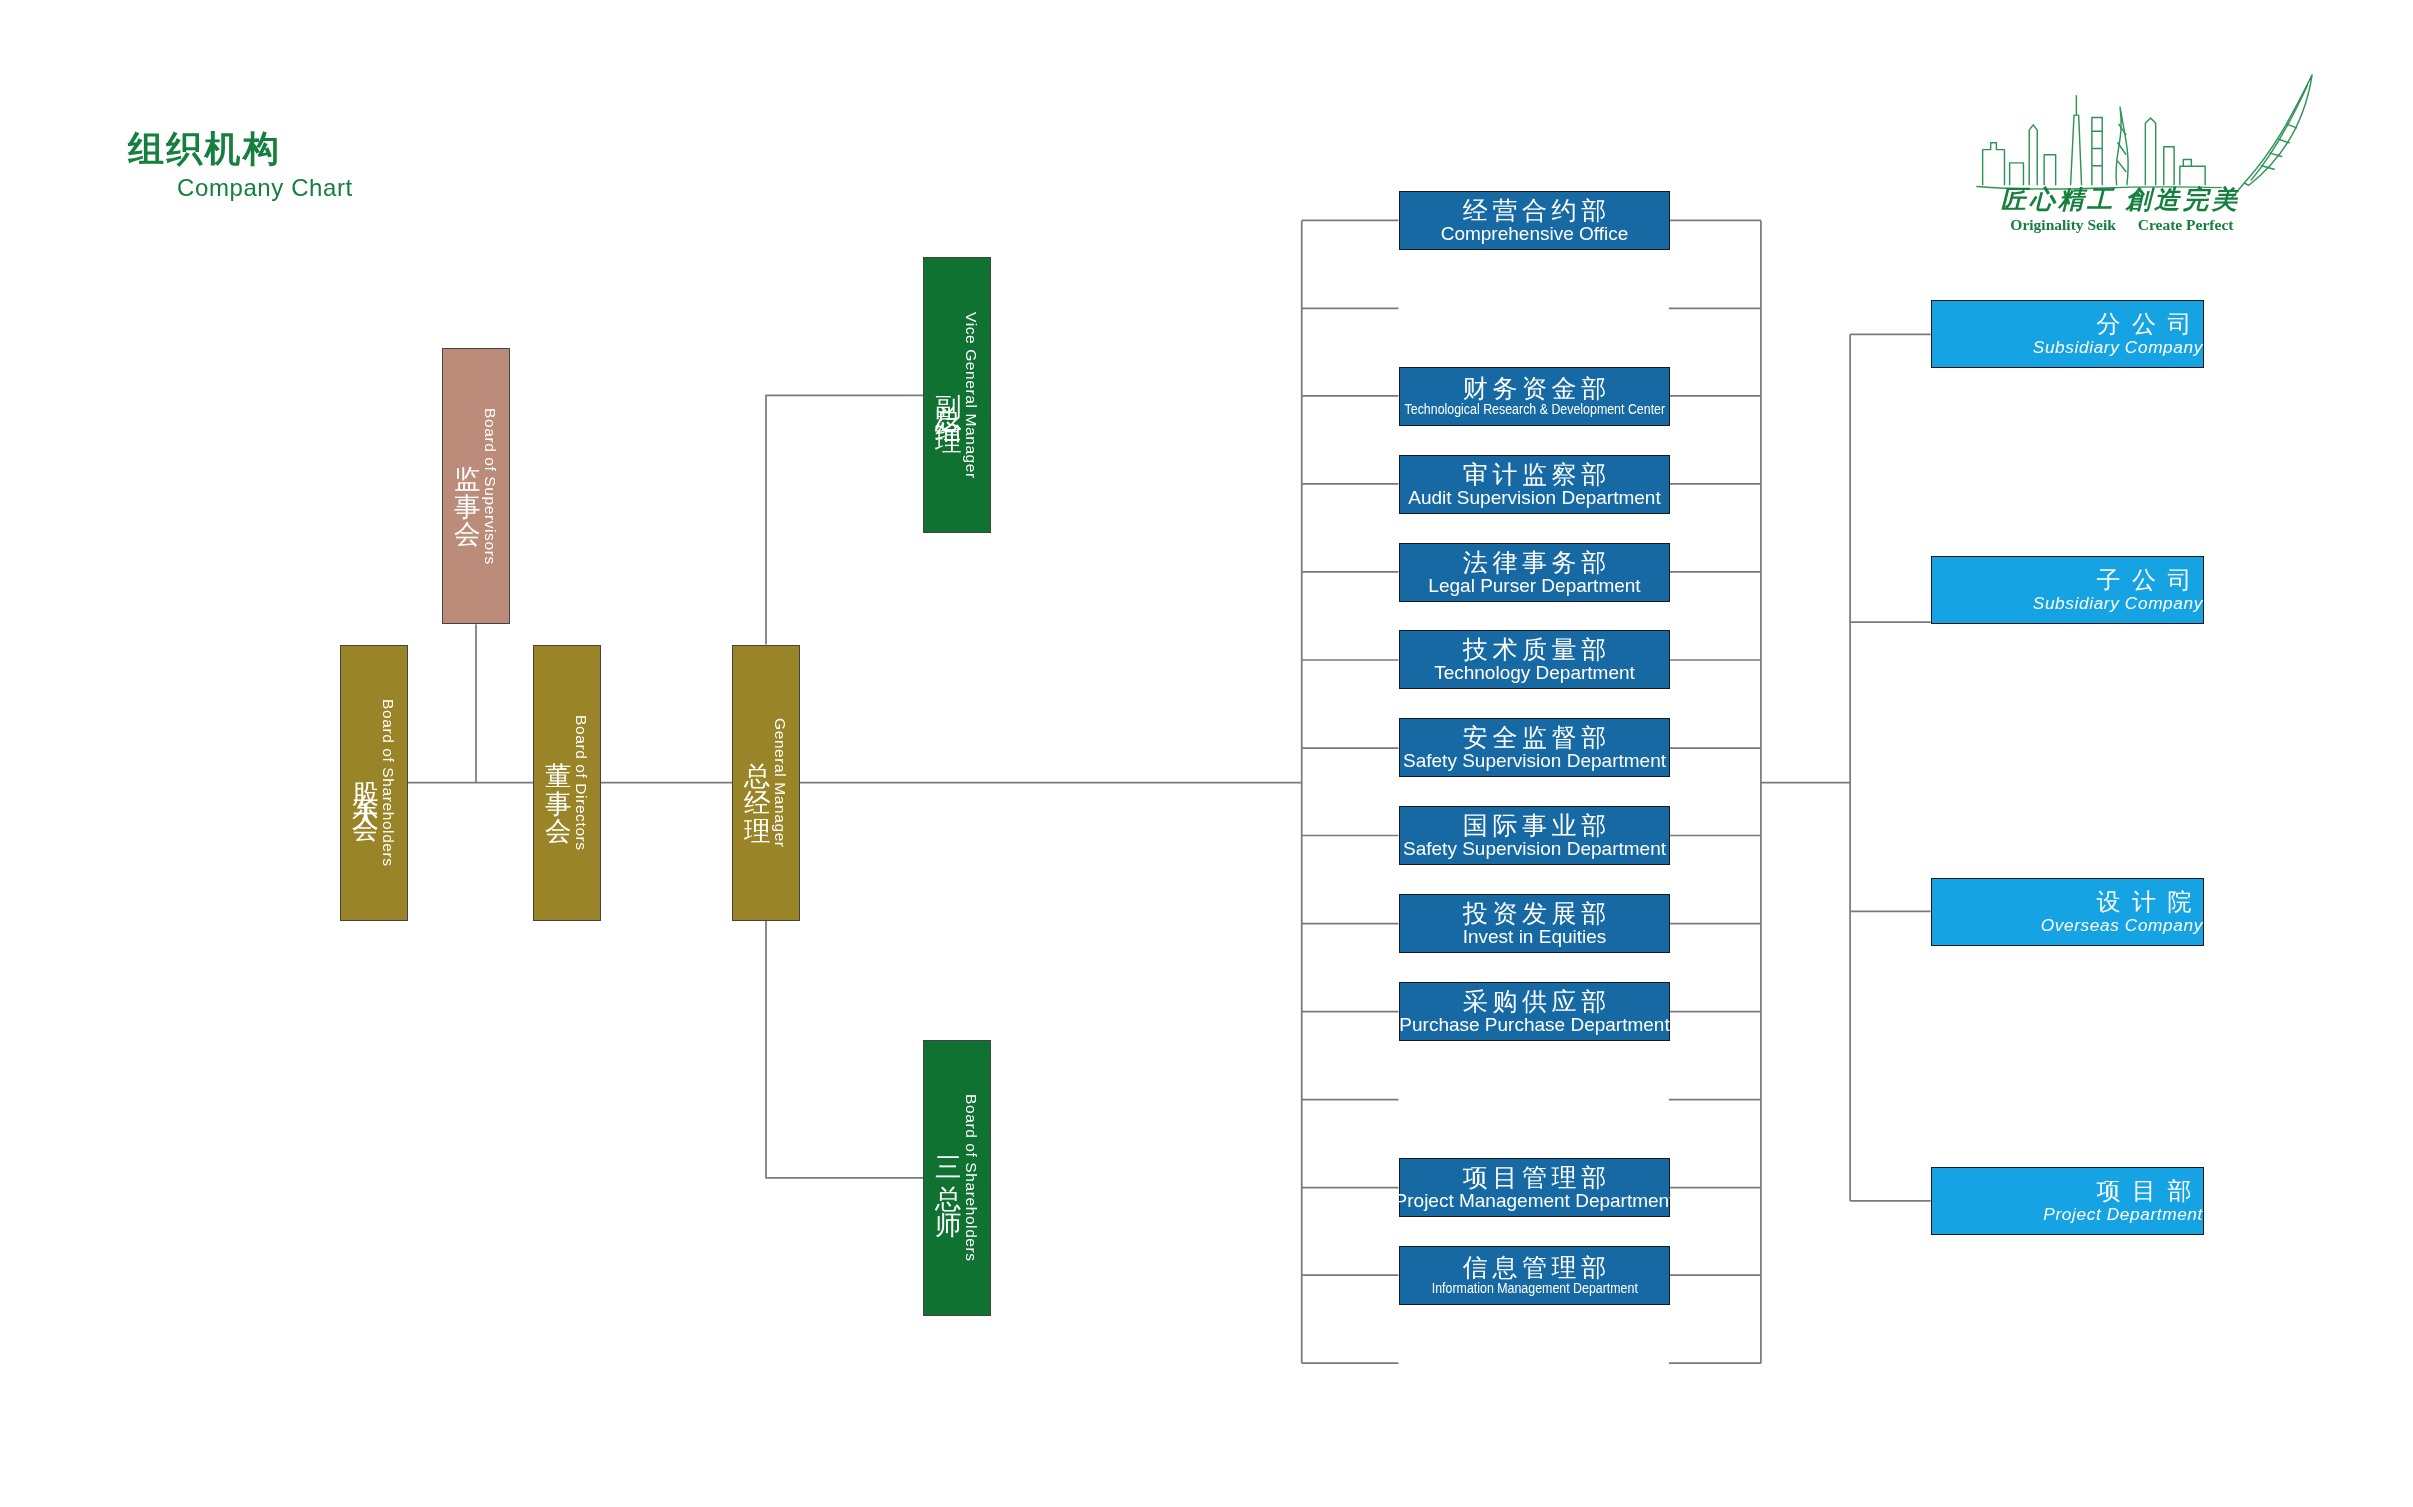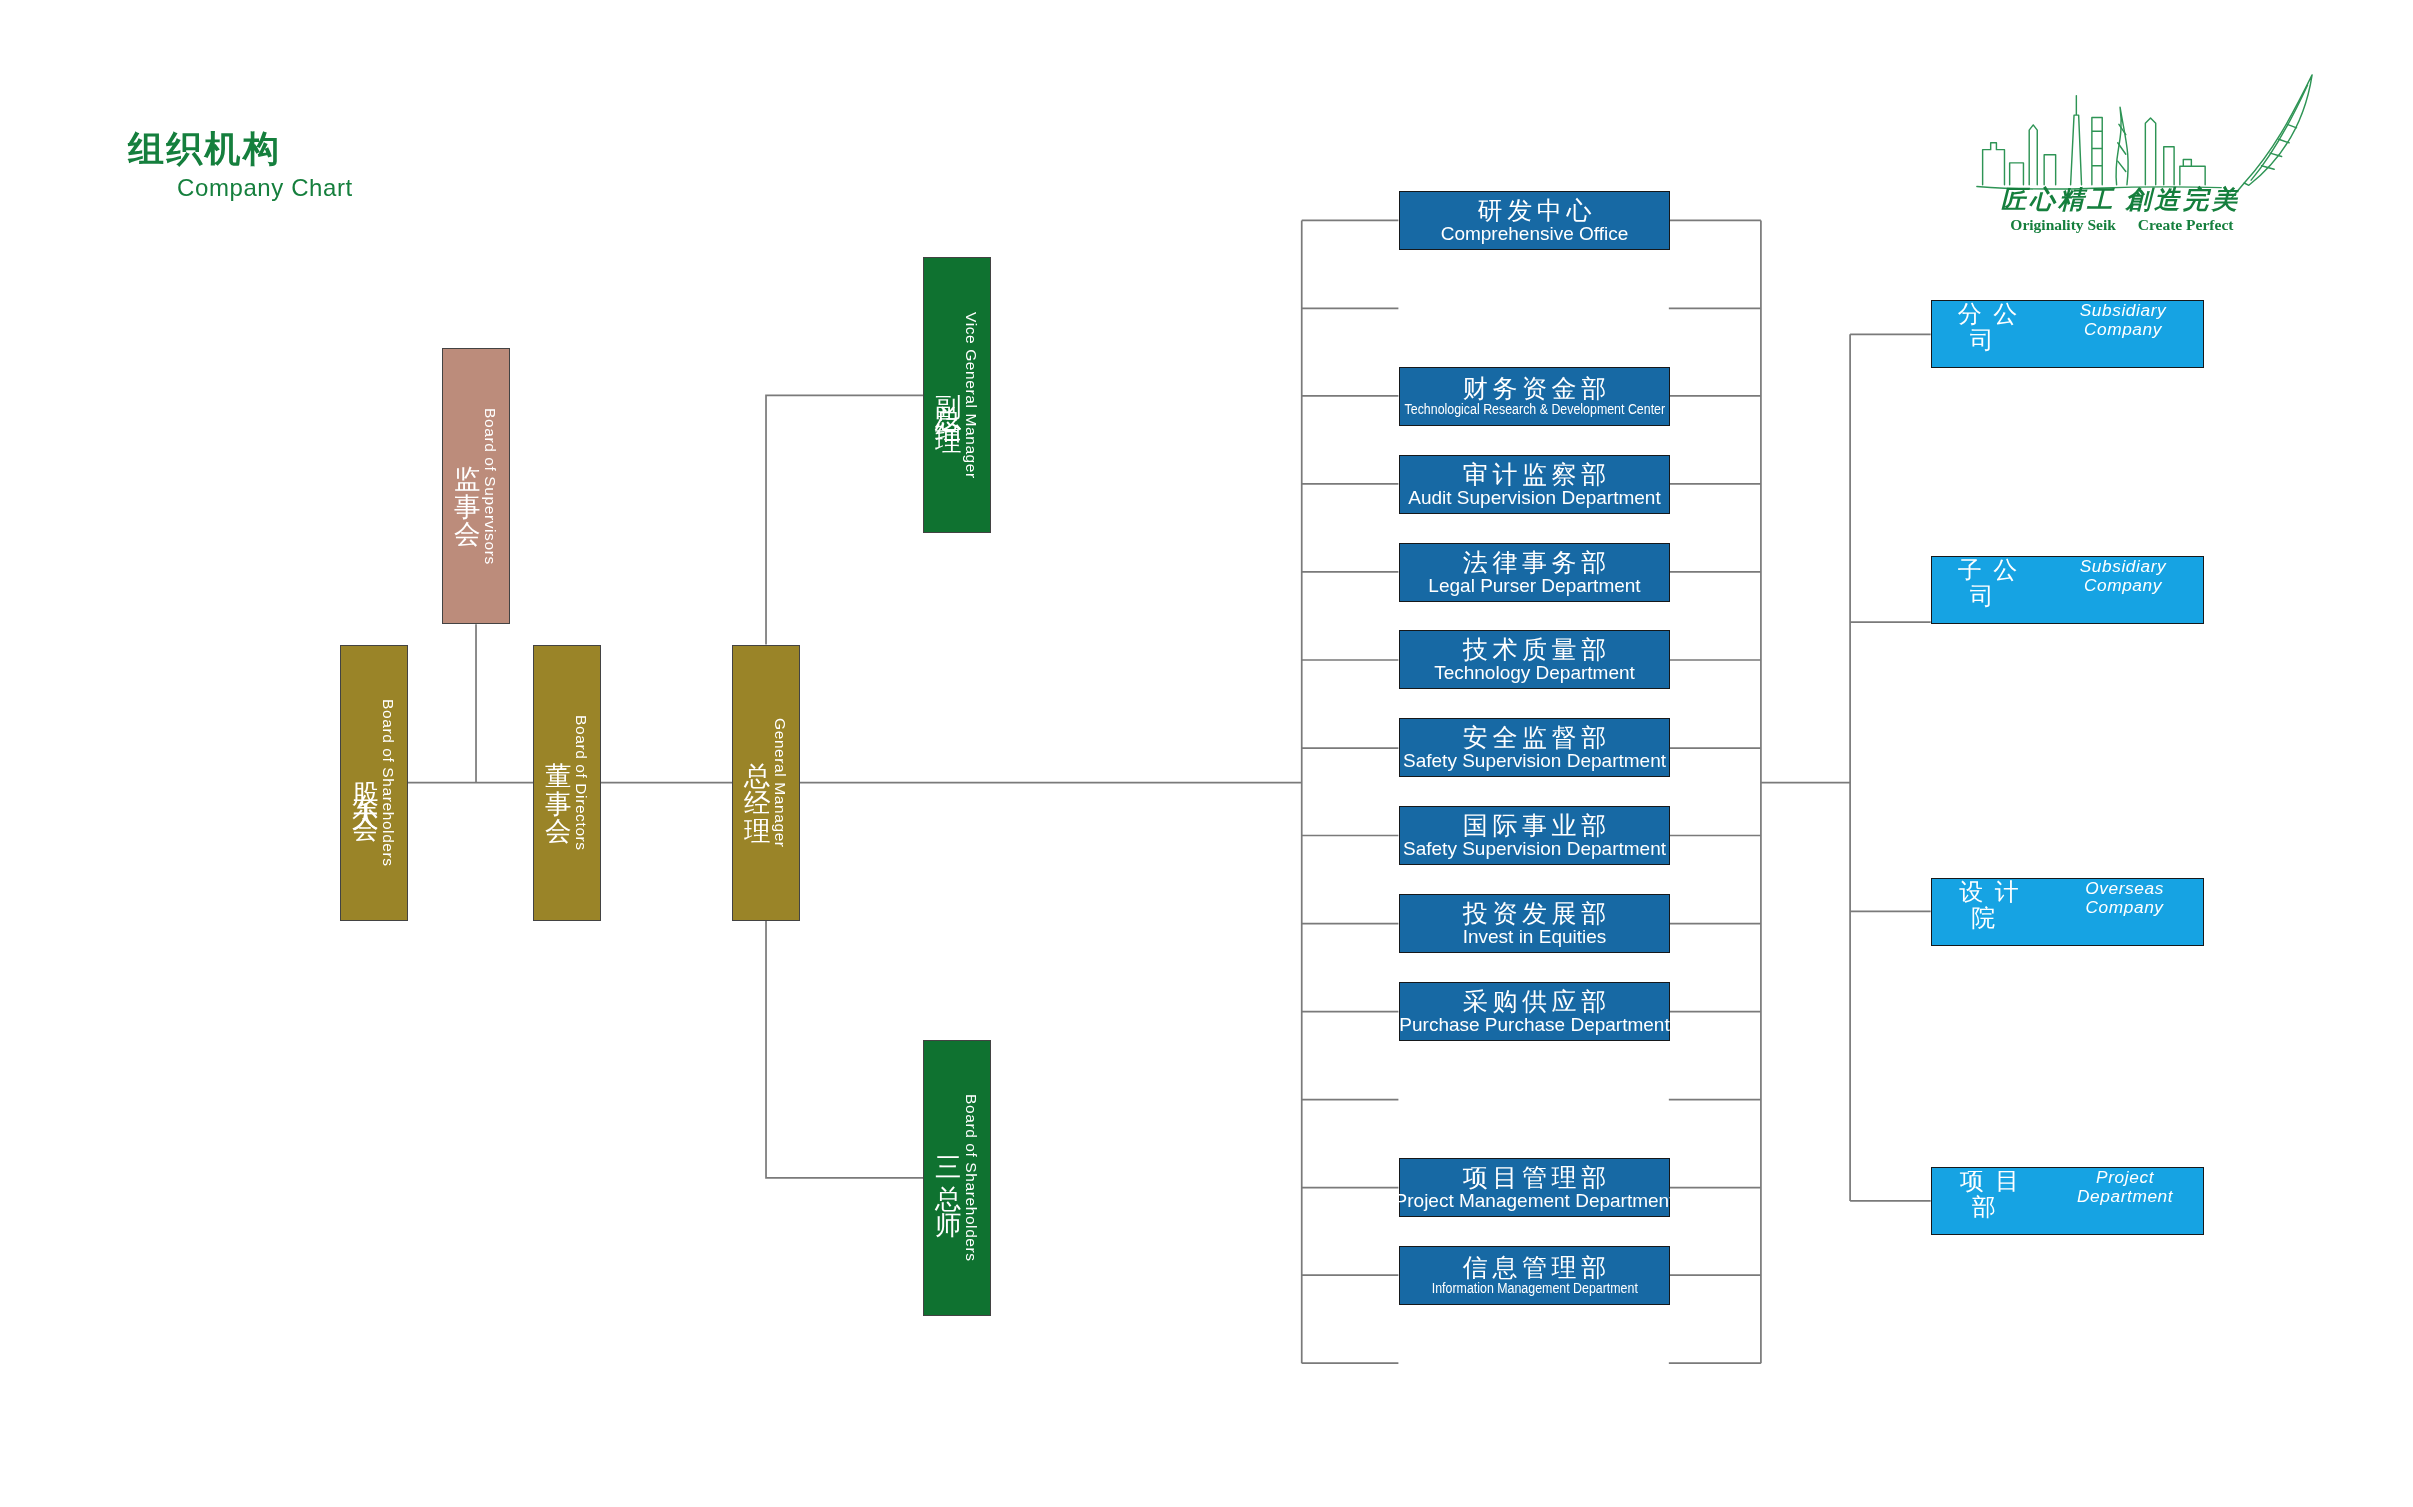--- a/index.html
+++ b/index.html
@@ -35,21 +35,21 @@
   .dept{position:absolute;left:1399px;width:271px;height:59px;z-index:2;
     background:#1769a4;border:1.7px solid #16181a;box-sizing:border-box;color:#ffffff;
     display:flex;flex-direction:column;align-items:center;justify-content:center;
     text-align:center;line-height:1.05;}
   .dept .zh{font-size:25px;letter-spacing:4.6px;text-indent:4.6px;}
   .dept .en{font-size:19px;white-space:nowrap;}
   .dept .en.condensed{transform:scaleX(0.8);transform-origin:50% 50%;font-size:15.5px;}
   
   .branch{position:absolute;left:1931px;width:273px;height:68px;z-index:2;
     background:#16a3e3;border:1.7px solid #16181a;box-sizing:border-box;color:#ffffff;
-    display:flex;flex-direction:row;align-items:flex-start;justify-content:center;
+    display:flex;flex-direction:column;align-items:flex-end;justify-content:center;
     text-align:center;line-height:1.1;}
   .branch .zh{font-size:24px;letter-spacing:11.5px;text-indent:11.5px;}
   .branch .en{font-size:17.3px;letter-spacing:0.6px;font-style:italic;}
   
   #logo{position:absolute;left:1974px;top:62px;z-index:3;}
   #logo .stroke{stroke:#2e9455;fill:none;stroke-width:2.5;stroke-linecap:round;stroke-linejoin:round;}
   #logo text{fill:#157f3d;font-family:"Liberation Serif", serif;}
 </style>
 </head>
 <body>
@@ -118,21 +118,21 @@
   <div id="node-vgm" class="vnode green">
     <span class="zh chars4">副总经理</span>
     <span class="en">Vice General Manager</span>
   </div>
   <div id="node-chiefs" class="vnode green">
     <span class="zh chars3">三总师</span>
     <span class="en">Board of Shareholders</span>
   </div>
 
   <div class="dept" style="top:191px">
-    <div class="zh">研发中心</div>
+    <div class="zh">经营合约部</div>
     <div class="en">Comprehensive Office</div>
   </div>
   <div class="dept" style="top:367px">
     <div class="zh">财务资金部</div>
     <div class="en condensed">Technological Research &amp; Development Center</div>
   </div>
   <div class="dept" style="top:455px">
     <div class="zh">审计监察部</div>
     <div class="en">Audit Supervision Department</div>
   </div>

